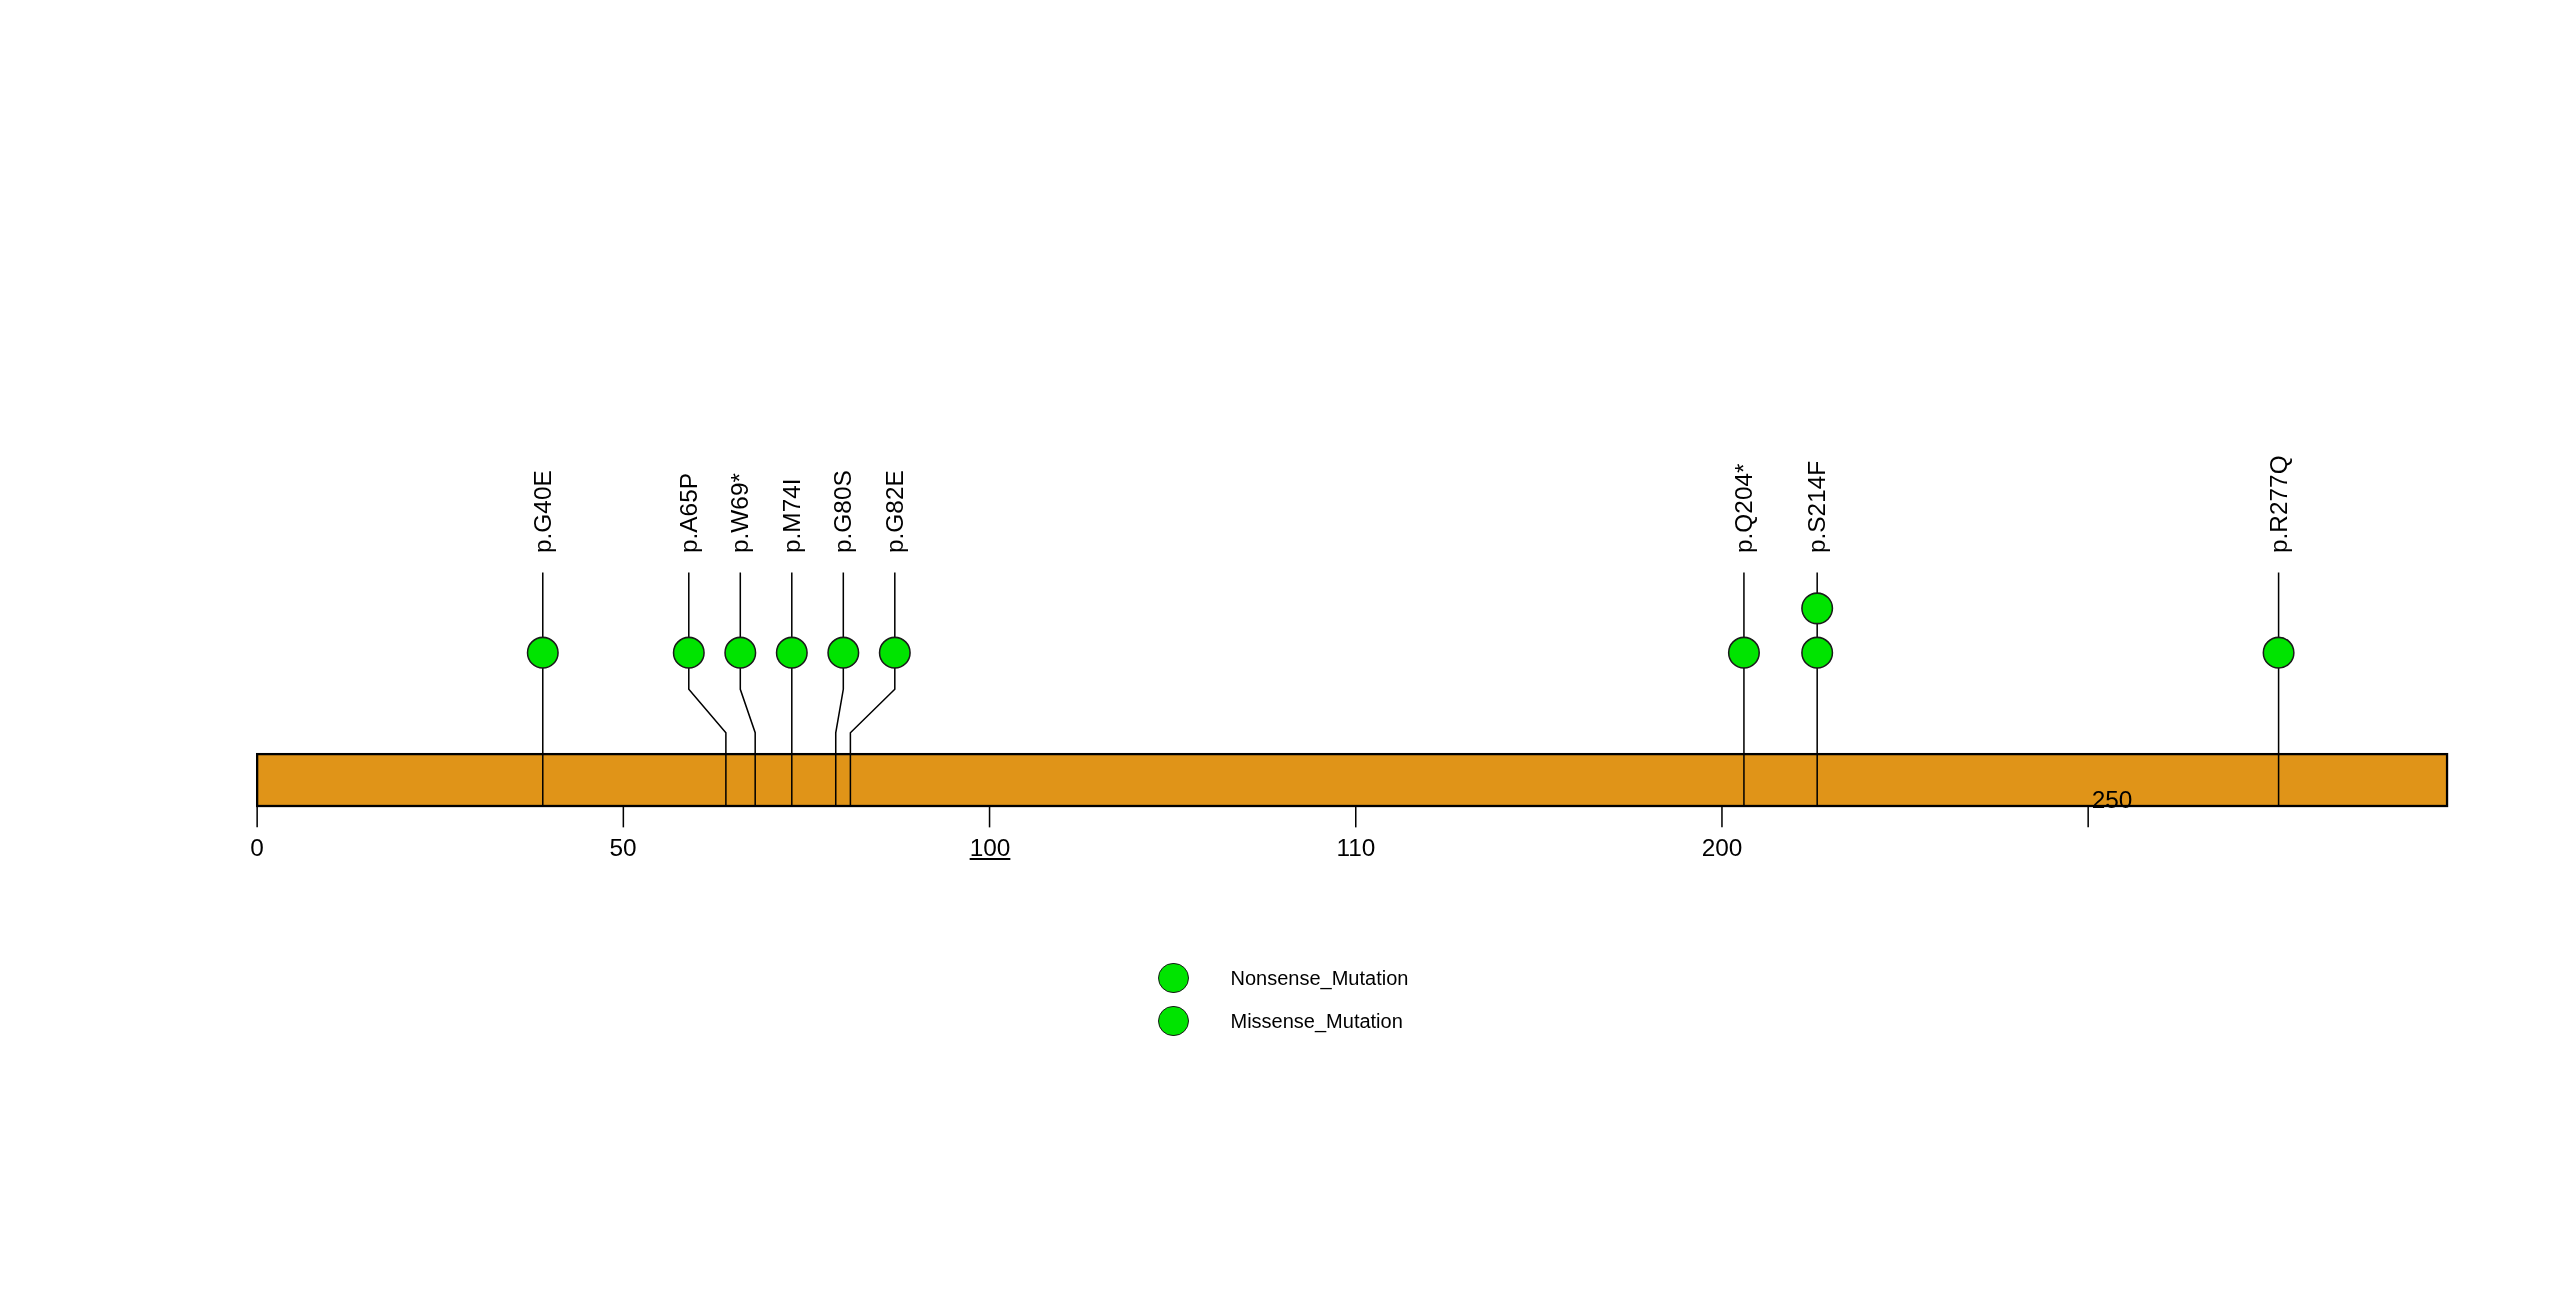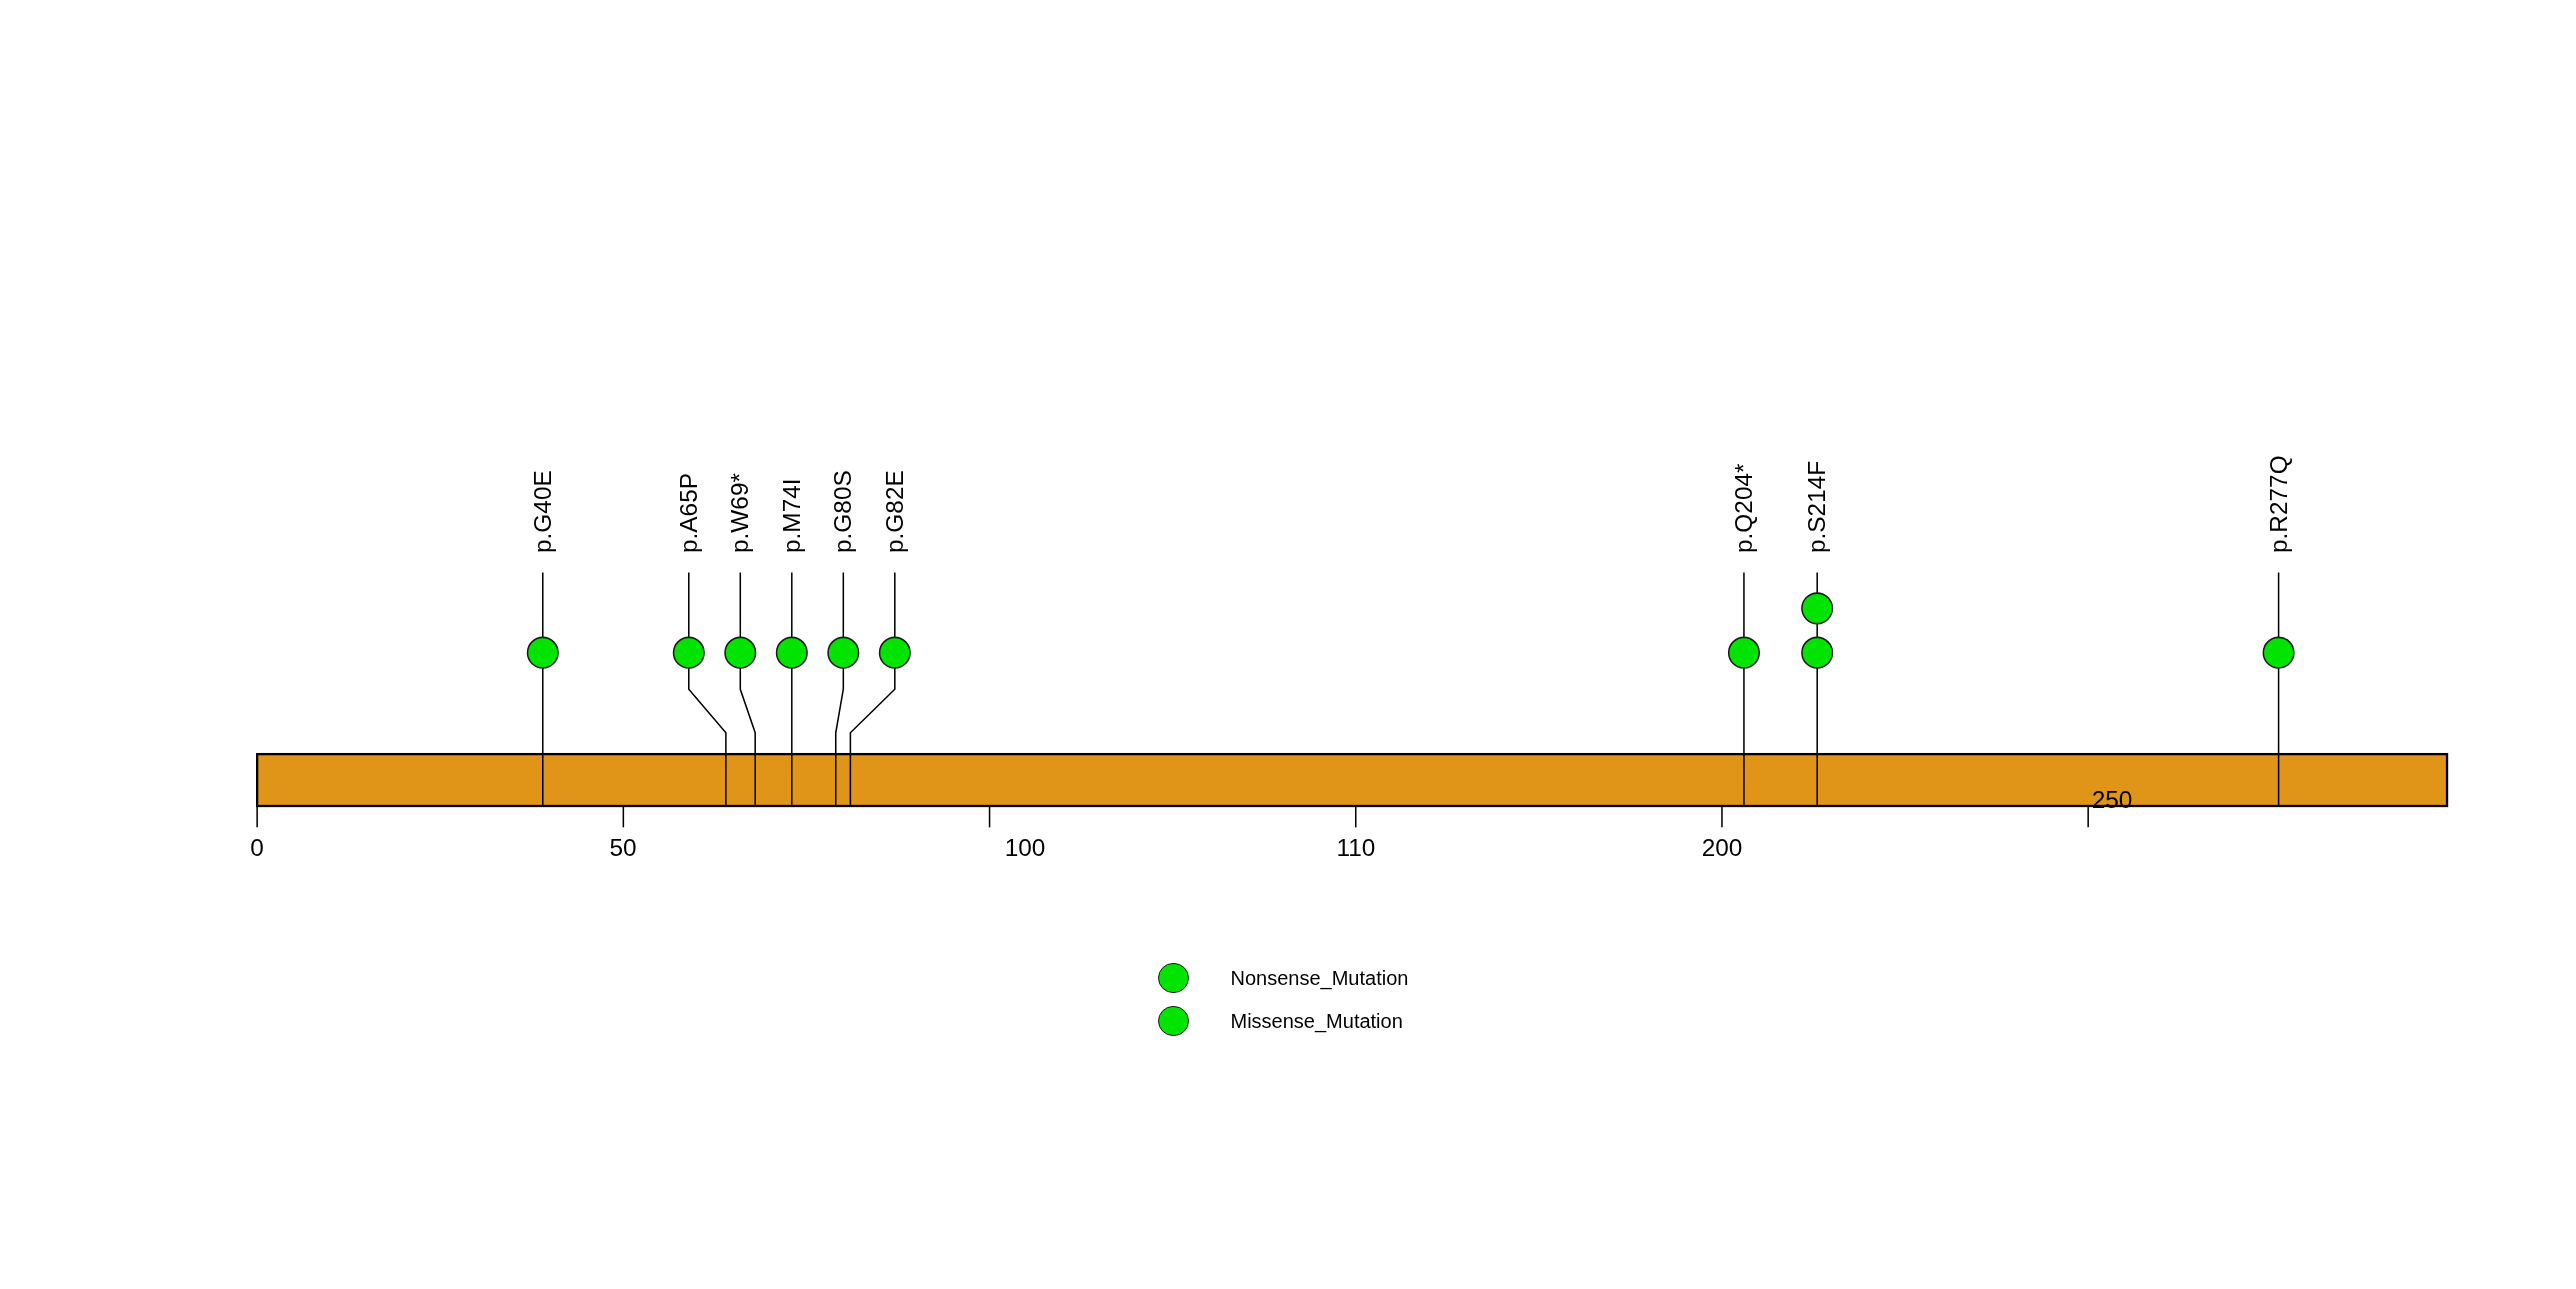--- a/index.html
+++ b/index.html
@@ -57,21 +57,21 @@
       <div class="mlabel" style="left: 689px; top: 553px;">p.A65P</div>
       <div class="mlabel" style="left: 740px; top: 553px;">p.W69*</div>
       <div class="mlabel" style="left: 792px; top: 553px;">p.M74I</div>
       <div class="mlabel" style="left: 843px; top: 553px;">p.G80S</div>
       <div class="mlabel" style="left: 895px; top: 553px;">p.G82E</div>
       <div class="mlabel" style="left: 1744px; top: 553px;">p.Q204*</div>
       <div class="mlabel" style="left: 1817px; top: 553px;">p.S214F</div>
       <div class="mlabel" style="left: 2279px; top: 553px;">p.R277Q</div>
       <div class="tlabel" style="left: 257px; top: 835px;">0</div>
       <div class="tlabel" style="left: 623px; top: 835px;">50</div>
-      <div class="tlabel" style="left: 1025px; top: 835px;">100</div>
+      <div class="tlabel" style="left: 990px; top: 835px; text-decoration: underline;">100</div>
       <div class="tlabel" style="left: 1356px; top: 835px;">110</div>
       <div class="tlabel" style="left: 1722px; top: 835px;">200</div>
       <div class="tlabel" style="left: 2088px; top: 787px; margin-left: 24px;">250</div>
     </div>
   <div id="legend">
       <div class="lrow" style="left: 1158px; top: 961px;">
         <span class="lswatch" style="background: rgb(0, 228, 0);"></span>
         <span class="llabel">Nonsense_Mutation</span>
       </div>
       <div class="lrow" style="left: 1158px; top: 1004px; text-align: center;">

